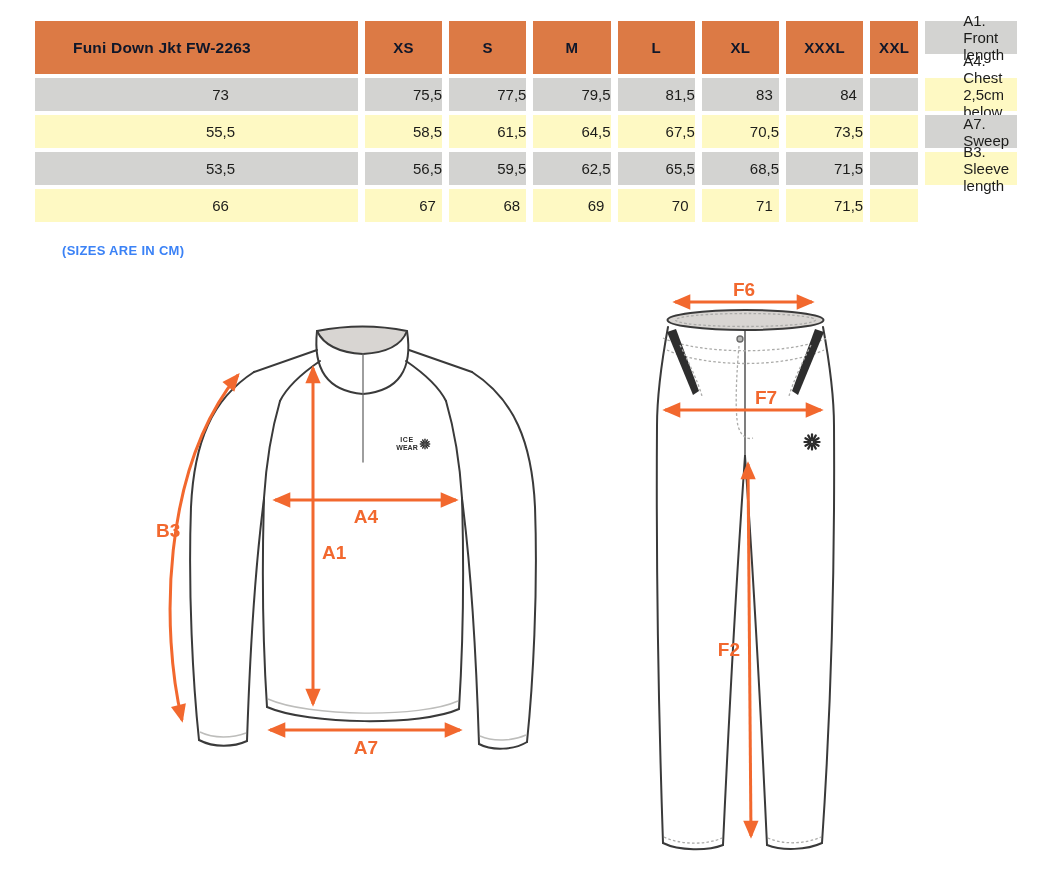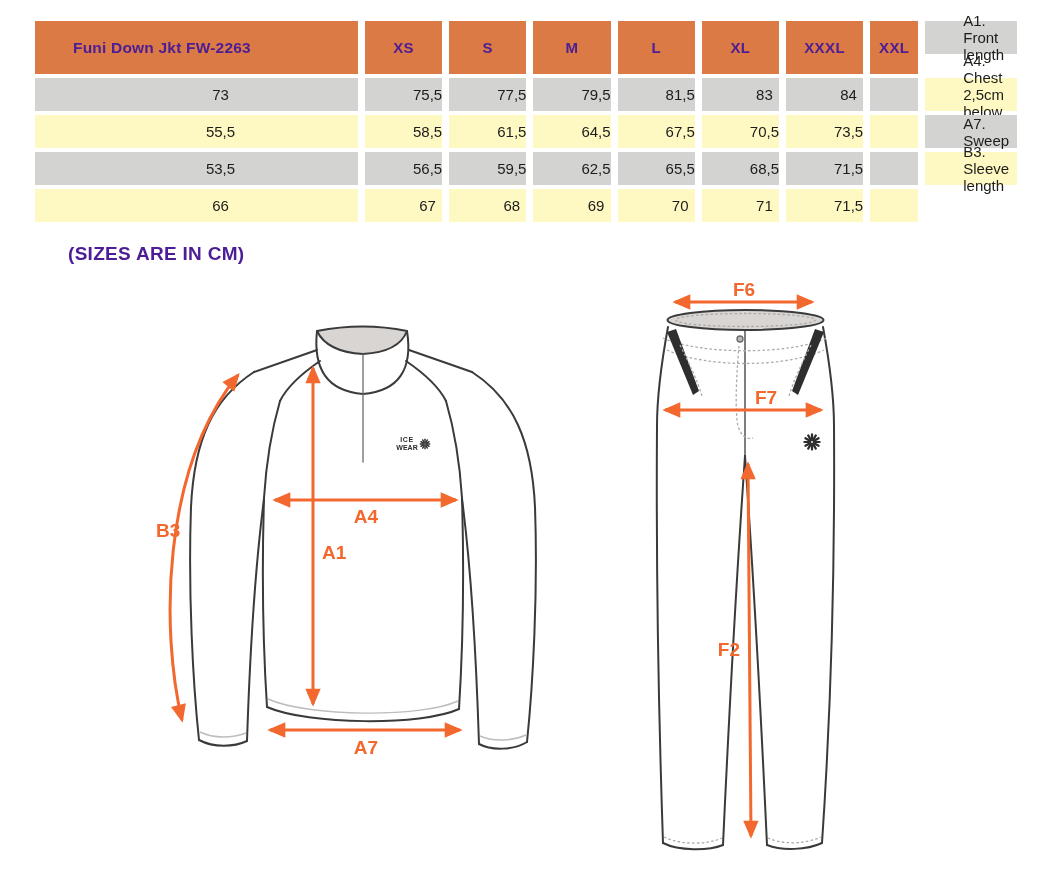--- a/index.html
+++ b/index.html
@@ -3,31 +3,31 @@
 <meta charset="utf-8">
 <style>
   html,body{margin:0;padding:0;background:#fff;}
   .page{position:relative;width:1038px;height:893px;background:#ffffff;
         font-family:"Liberation Sans",sans-serif;overflow:hidden;}
 
   
   .size-table{position:absolute;left:35px;top:21px;width:977px;
               display:grid;grid-template-columns:323px repeat(8,1fr);
               column-gap:7px;row-gap:4px;}
-  .th{height:53px;background:#DC7A45;color:#4c1d95;font-weight:700;font-size:15px;
+  .th{height:53px;background:#DC7A45;color:#0f172a;font-weight:700;font-size:15px;
       display:flex;align-items:center;justify-content:center;letter-spacing:.4px;}
   .th-label{justify-content:flex-start;padding-left:38px;font-size:15.5px;letter-spacing:.2px;}
   .td{height:33px;display:flex;align-items:center;justify-content:center;
       font-size:15px;color:#1c1c1a;padding-left:48px;}
   .td.label{justify-content:flex-start;padding-left:38px;}
   .dark{background:#D3D3D1;}
   .light{background:#fef9c3;}
 
-  .note{position:absolute;left:68px;top:243px;color:#4c1d95;
-        font-size:19px;font-weight:600;letter-spacing:.3px;}
+  .note{position:absolute;left:62px;top:243px;color:#3b82f6;
+        font-size:13px;font-weight:600;letter-spacing:.3px;}
 
   
   svg.diagrams{position:absolute;left:0;top:268px;}
   .outline{fill:none;stroke:#3A3A3A;stroke-width:2;stroke-linecap:round;stroke-linejoin:round;}
   .outline-thin{fill:none;stroke:#3A3A3A;stroke-width:1.3;stroke-linecap:round;}
   .stitch{fill:none;stroke:#ABABA9;stroke-width:1.3;stroke-dasharray:2.6 2.2;}
   .hemline{fill:none;stroke:#BDBDBB;stroke-width:1.4;}
   .arrow{fill:none;stroke:#F2682E;stroke-width:3;}
   .mlabel{fill:#F2682E;font-size:19px;font-weight:600;font-family:"Liberation Sans",sans-serif;}
   .logotext{fill:#2b2b2b;font-weight:700;font-family:"Liberation Sans",sans-serif;}

